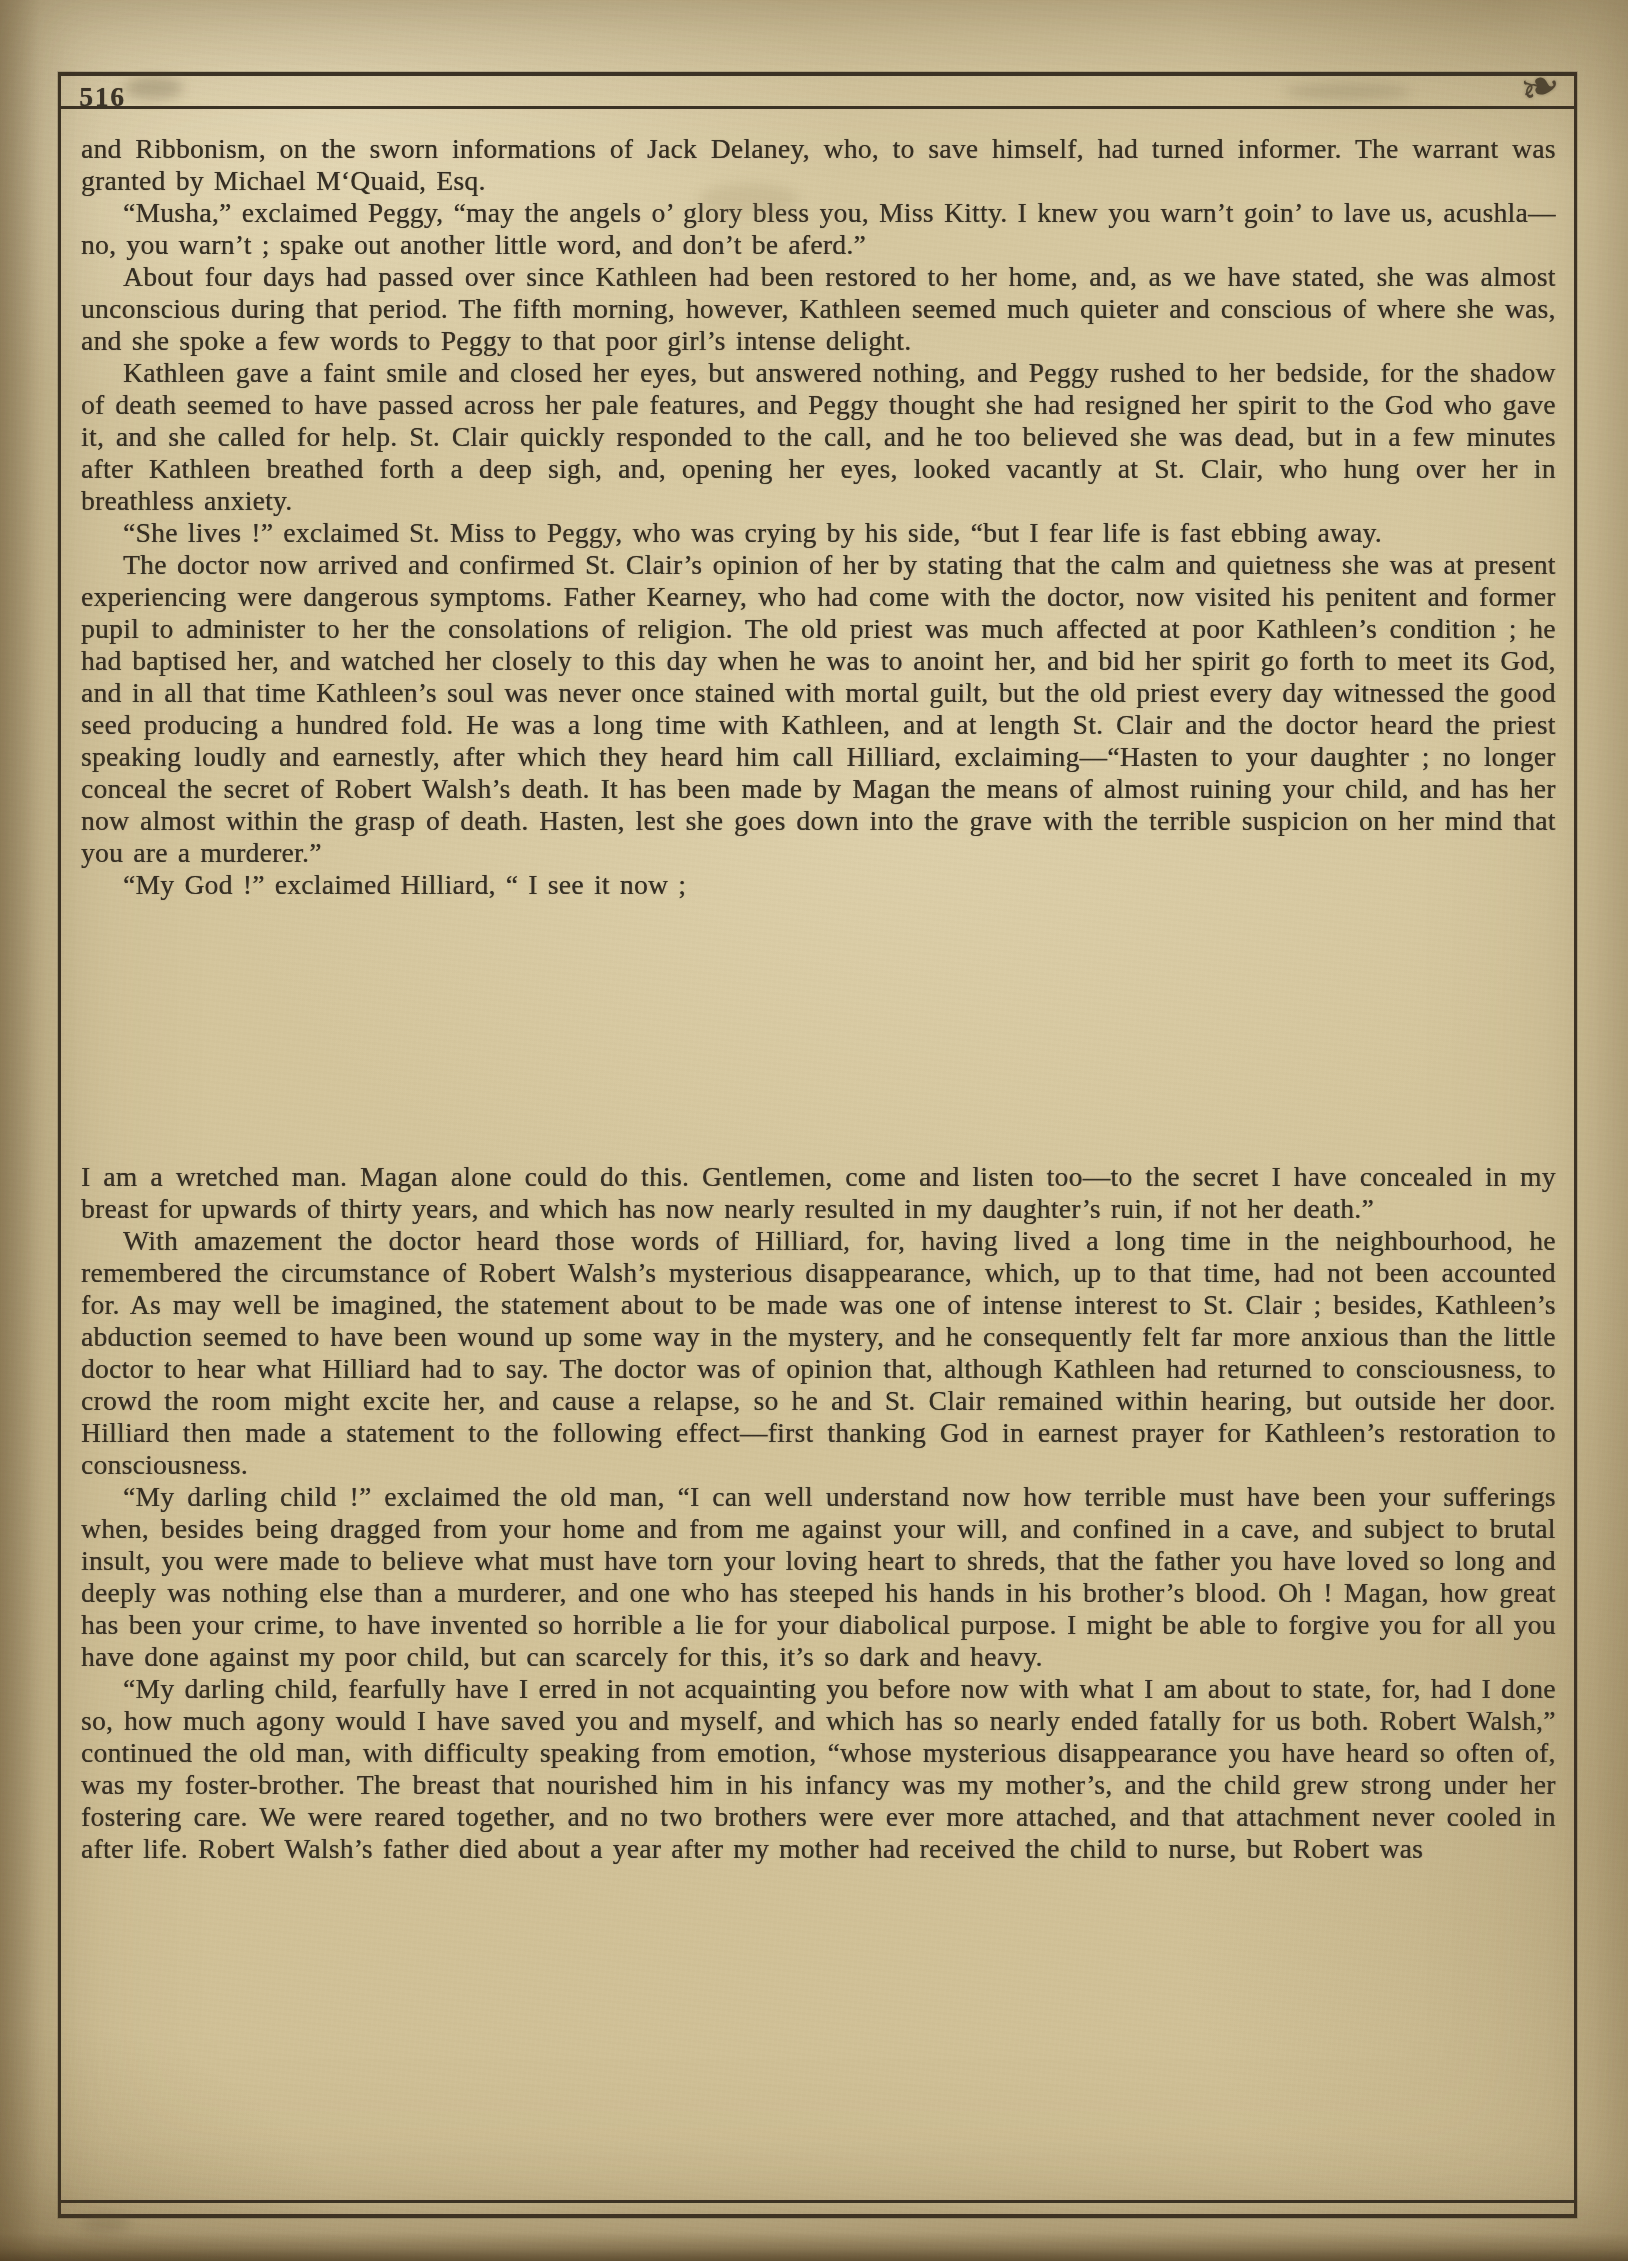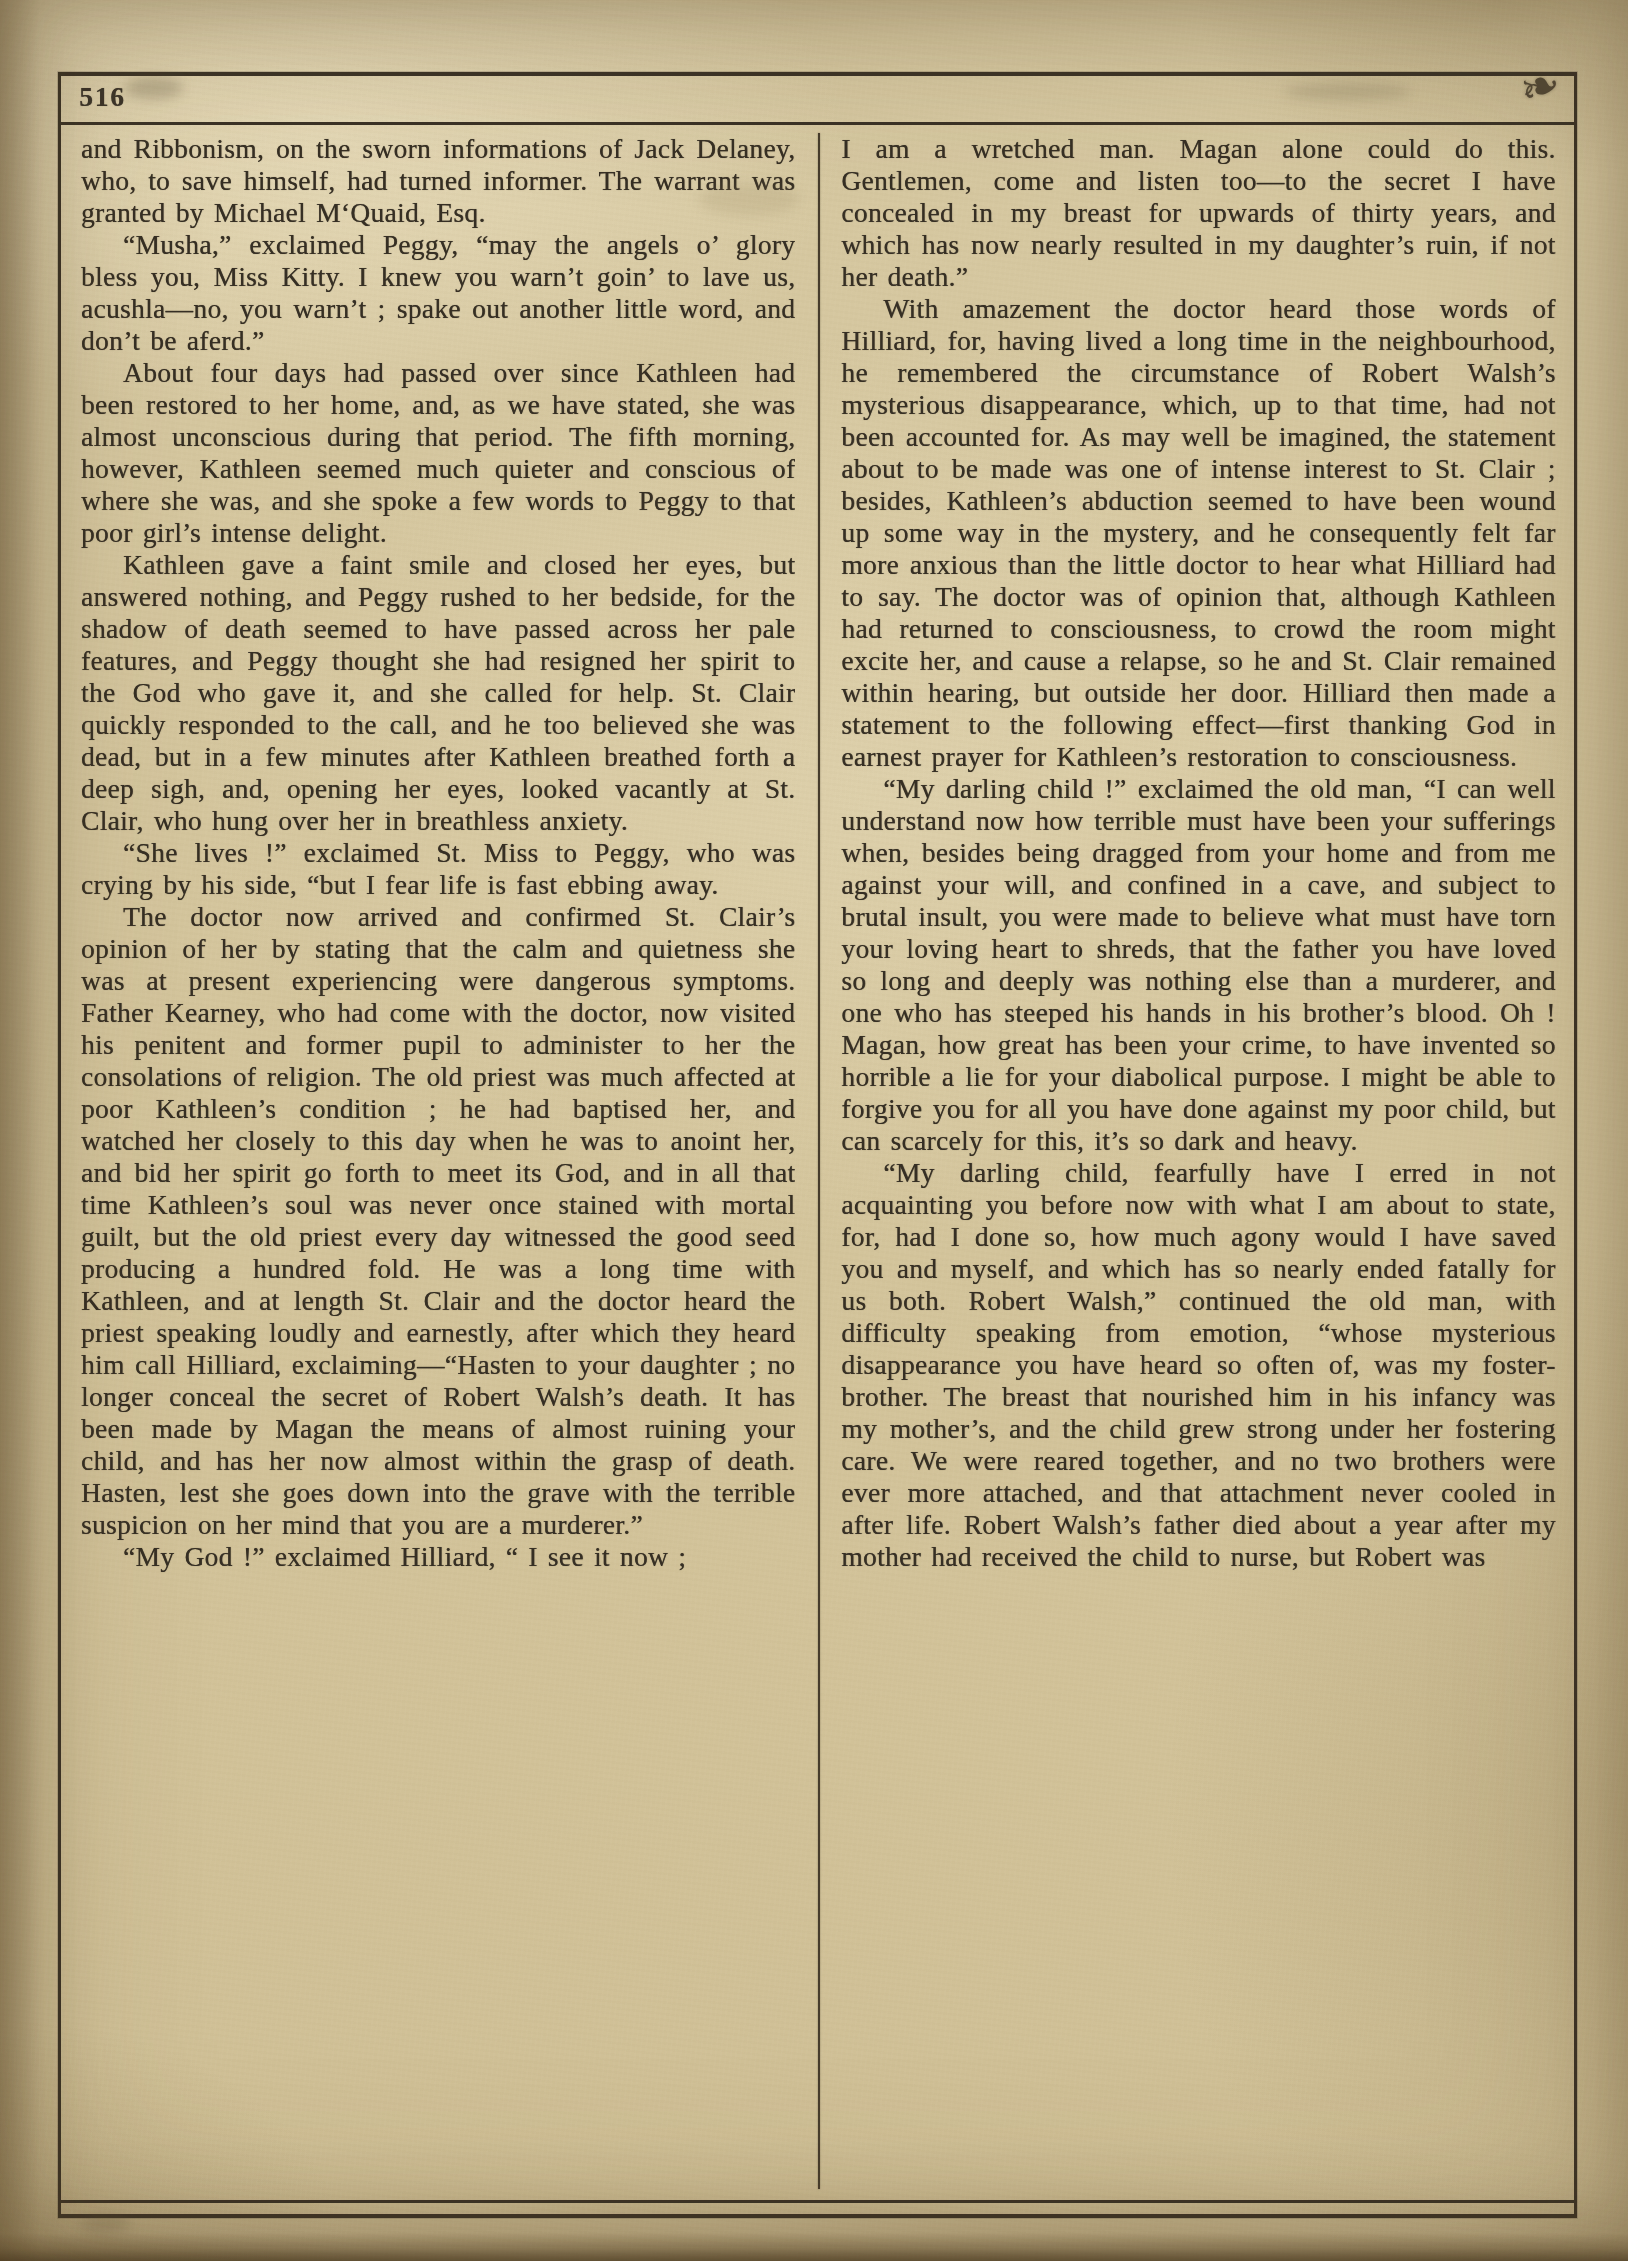--- a/index.html
+++ b/index.html
@@ -41,42 +41,42 @@
     border:4.2px solid #3a3226;
     border-left-width:3.3px; border-right-width:3.3px;
     box-shadow: 0 0 0 0.8px rgba(58,50,38,0.25);
   }
   .bottom-rule{
     position:absolute; left:-3.3px; right:-3.3px; bottom:10.8px; height:3.3px;
     background:#3a3226;
   }
 
   .header{
-    position:absolute; left:0; right:0; top:0; height:49px;
+    position:absolute; left:0; right:0; top:0; height:33px;
     border-bottom:3.3px solid #3a3226;
     display:flex; align-items:center; justify-content:center;
   }
   .pagenum{
     position:absolute; left:18.3px; top:5px;
     font-size:27.5px; font-weight:bold; letter-spacing:1.7px; color:#3a3329;
     text-shadow:0.3px 0.3px 0.7px rgba(58,51,41,0.7);
   }
   .title{
     font-style:italic; font-weight:bold; font-size:29px; letter-spacing:1.7px;
     color:#3c352a; text-shadow:0.3px 0.3px 0.7px rgba(60,53,42,0.65);
   }
   .ornament{
     position:absolute; right:13.3px; top:-13.3px; font-size:48px; line-height:1;
     color:#453b2b; opacity:0.9; transform:rotate(-18deg);
     text-shadow:0 0 3.3px rgba(69,59,43,0.5);
   }
 
   .textbody{
     position:absolute; left:0; right:0; top:45px; bottom:25px;
-    display:flex; padding:11.6px 18.3px 0 20px;
+    display:flex; padding:11.6px 18.3px 0 20px;flex-direction:column;
   }
   .column{
     flex:1 1 0;
     text-align:justify;
     font-size:27.5px; line-height:32px;
     letter-spacing:0.3px; word-spacing:2.9px;
     text-shadow:0.3px 0.3px 0.7px rgba(54,47,36,0.80);
     overflow:hidden;
   }
   .column p{ text-indent:42px; }

